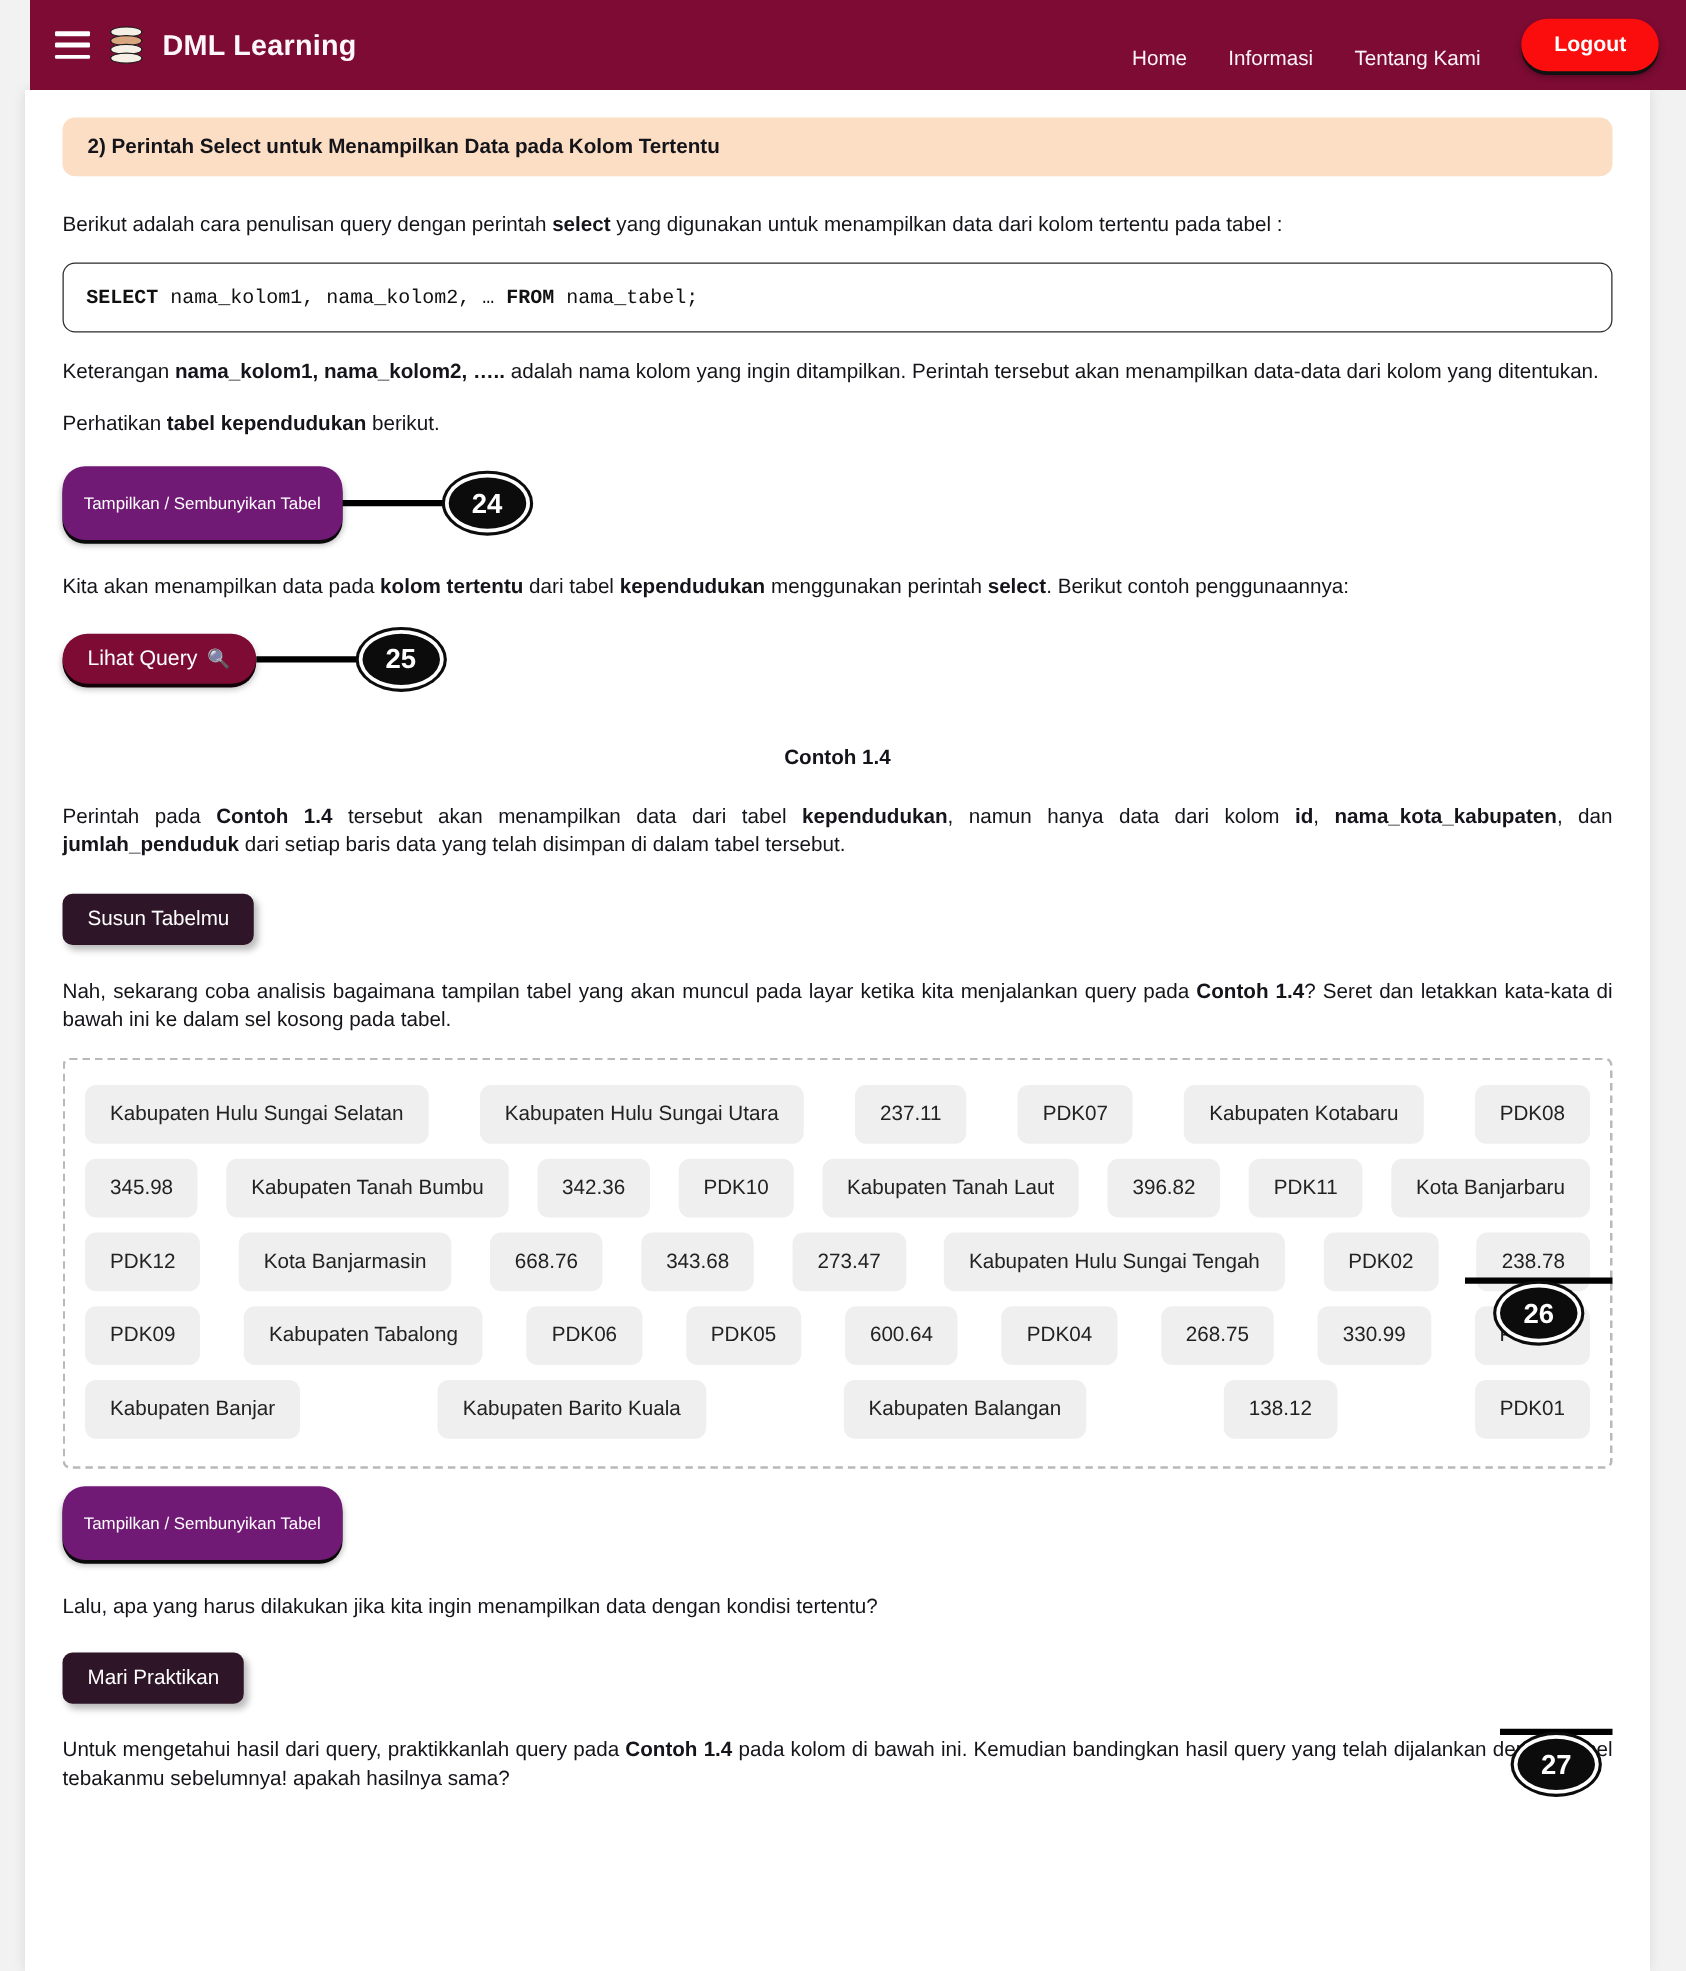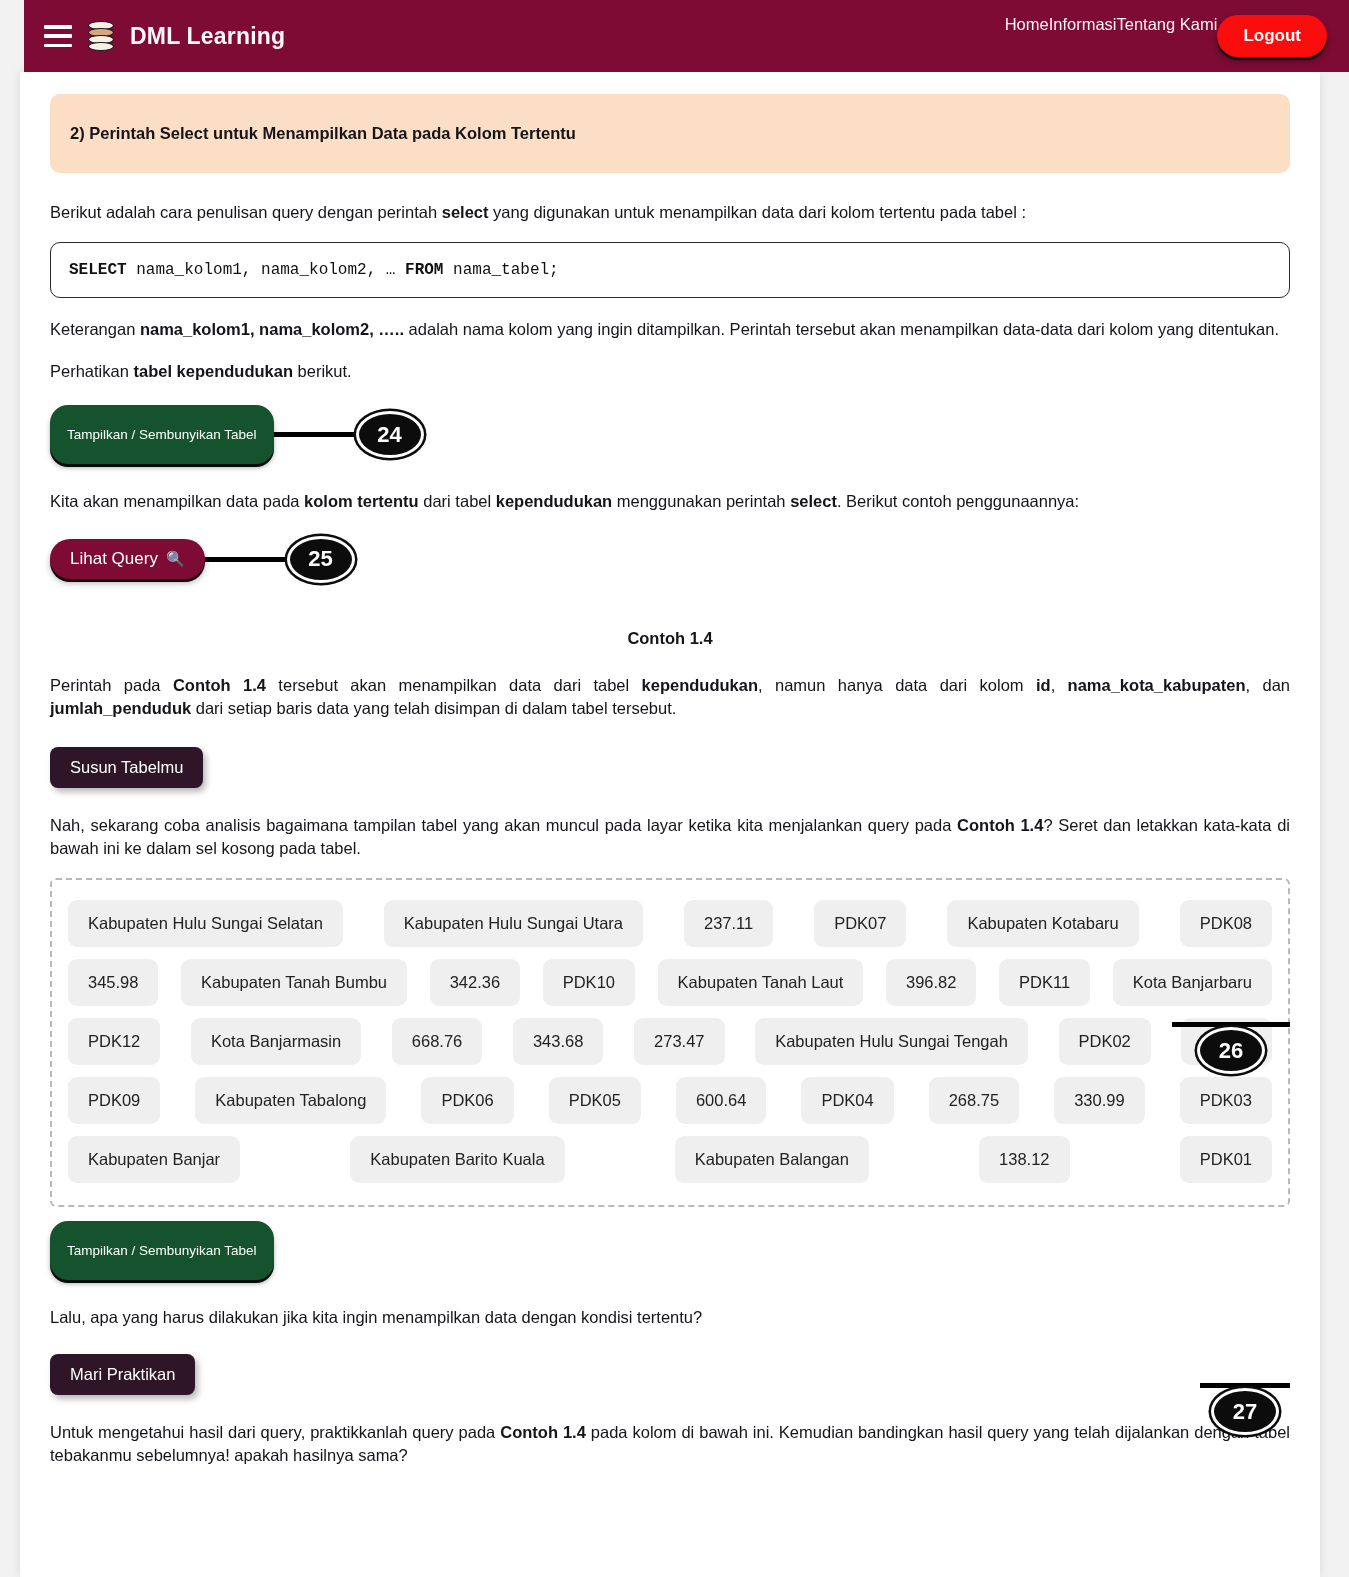--- a/index.html
+++ b/index.html
@@ -50,21 +50,21 @@
   .logo-db .d3 { top: 14px; background:#f6efe6; }
   .logo-db .d4 { top: 21px; background:#f6efe6; }
   .brand {
     color: #fdf7f9;
     font-size: 23px;
     font-weight: bold;
     letter-spacing: .2px;
   }
   .nav-right {
     margin-left: auto;
-    display: flex; align-items: flex-start; 
+    display: flex; align-items: flex-end; gap: 33px;
   }
   .nav-link {
     color: #fdf3f6;
     font-size: 16.5px;
     text-decoration: none;
     cursor: pointer;
     white-space: nowrap;
   }
   .logout-btn {
     background: #fc0d0d;
@@ -86,21 +86,21 @@
     width: 1300px;
     background: #ffffff;
     min-height: 1505px;
     padding: 22px 30px 30px 30px;
     box-shadow: 0 0 10px rgba(0,0,0,.10);
   }
 
   .section-banner {
     background: #fbdec3;
     border-radius: 10px;
-    padding: 30px 20px;
+    padding: 14px 20px;
     font-size: 16.5px;
     font-weight: bold;
     color: #14141a;
     margin-bottom: 28px;
   }
 
   p.body {
     font-size: 16.5px;
     line-height: 1.42;
     color: #14141a;
@@ -124,21 +124,21 @@
   
   .btn {
     display: inline-block;
     border: none;
     color: #ffffff;
     cursor: pointer;
     font-family: "Liberation Sans", sans-serif;
     white-space: nowrap;
   }
   .btn-toggle {
-    background: #14532d;
+    background: #701a75;
     font-size: 13.5px;
     border-radius: 18px;
     padding: 22px 17px;
     box-shadow: 0 3px 0 #0a0a0a, 0 4px 5px rgba(0,0,0,.3);
   }
   .btn-query {
     background: #7d0b33;
     font-size: 17px;
     border-radius: 20px;
     padding: 10px 20px;

